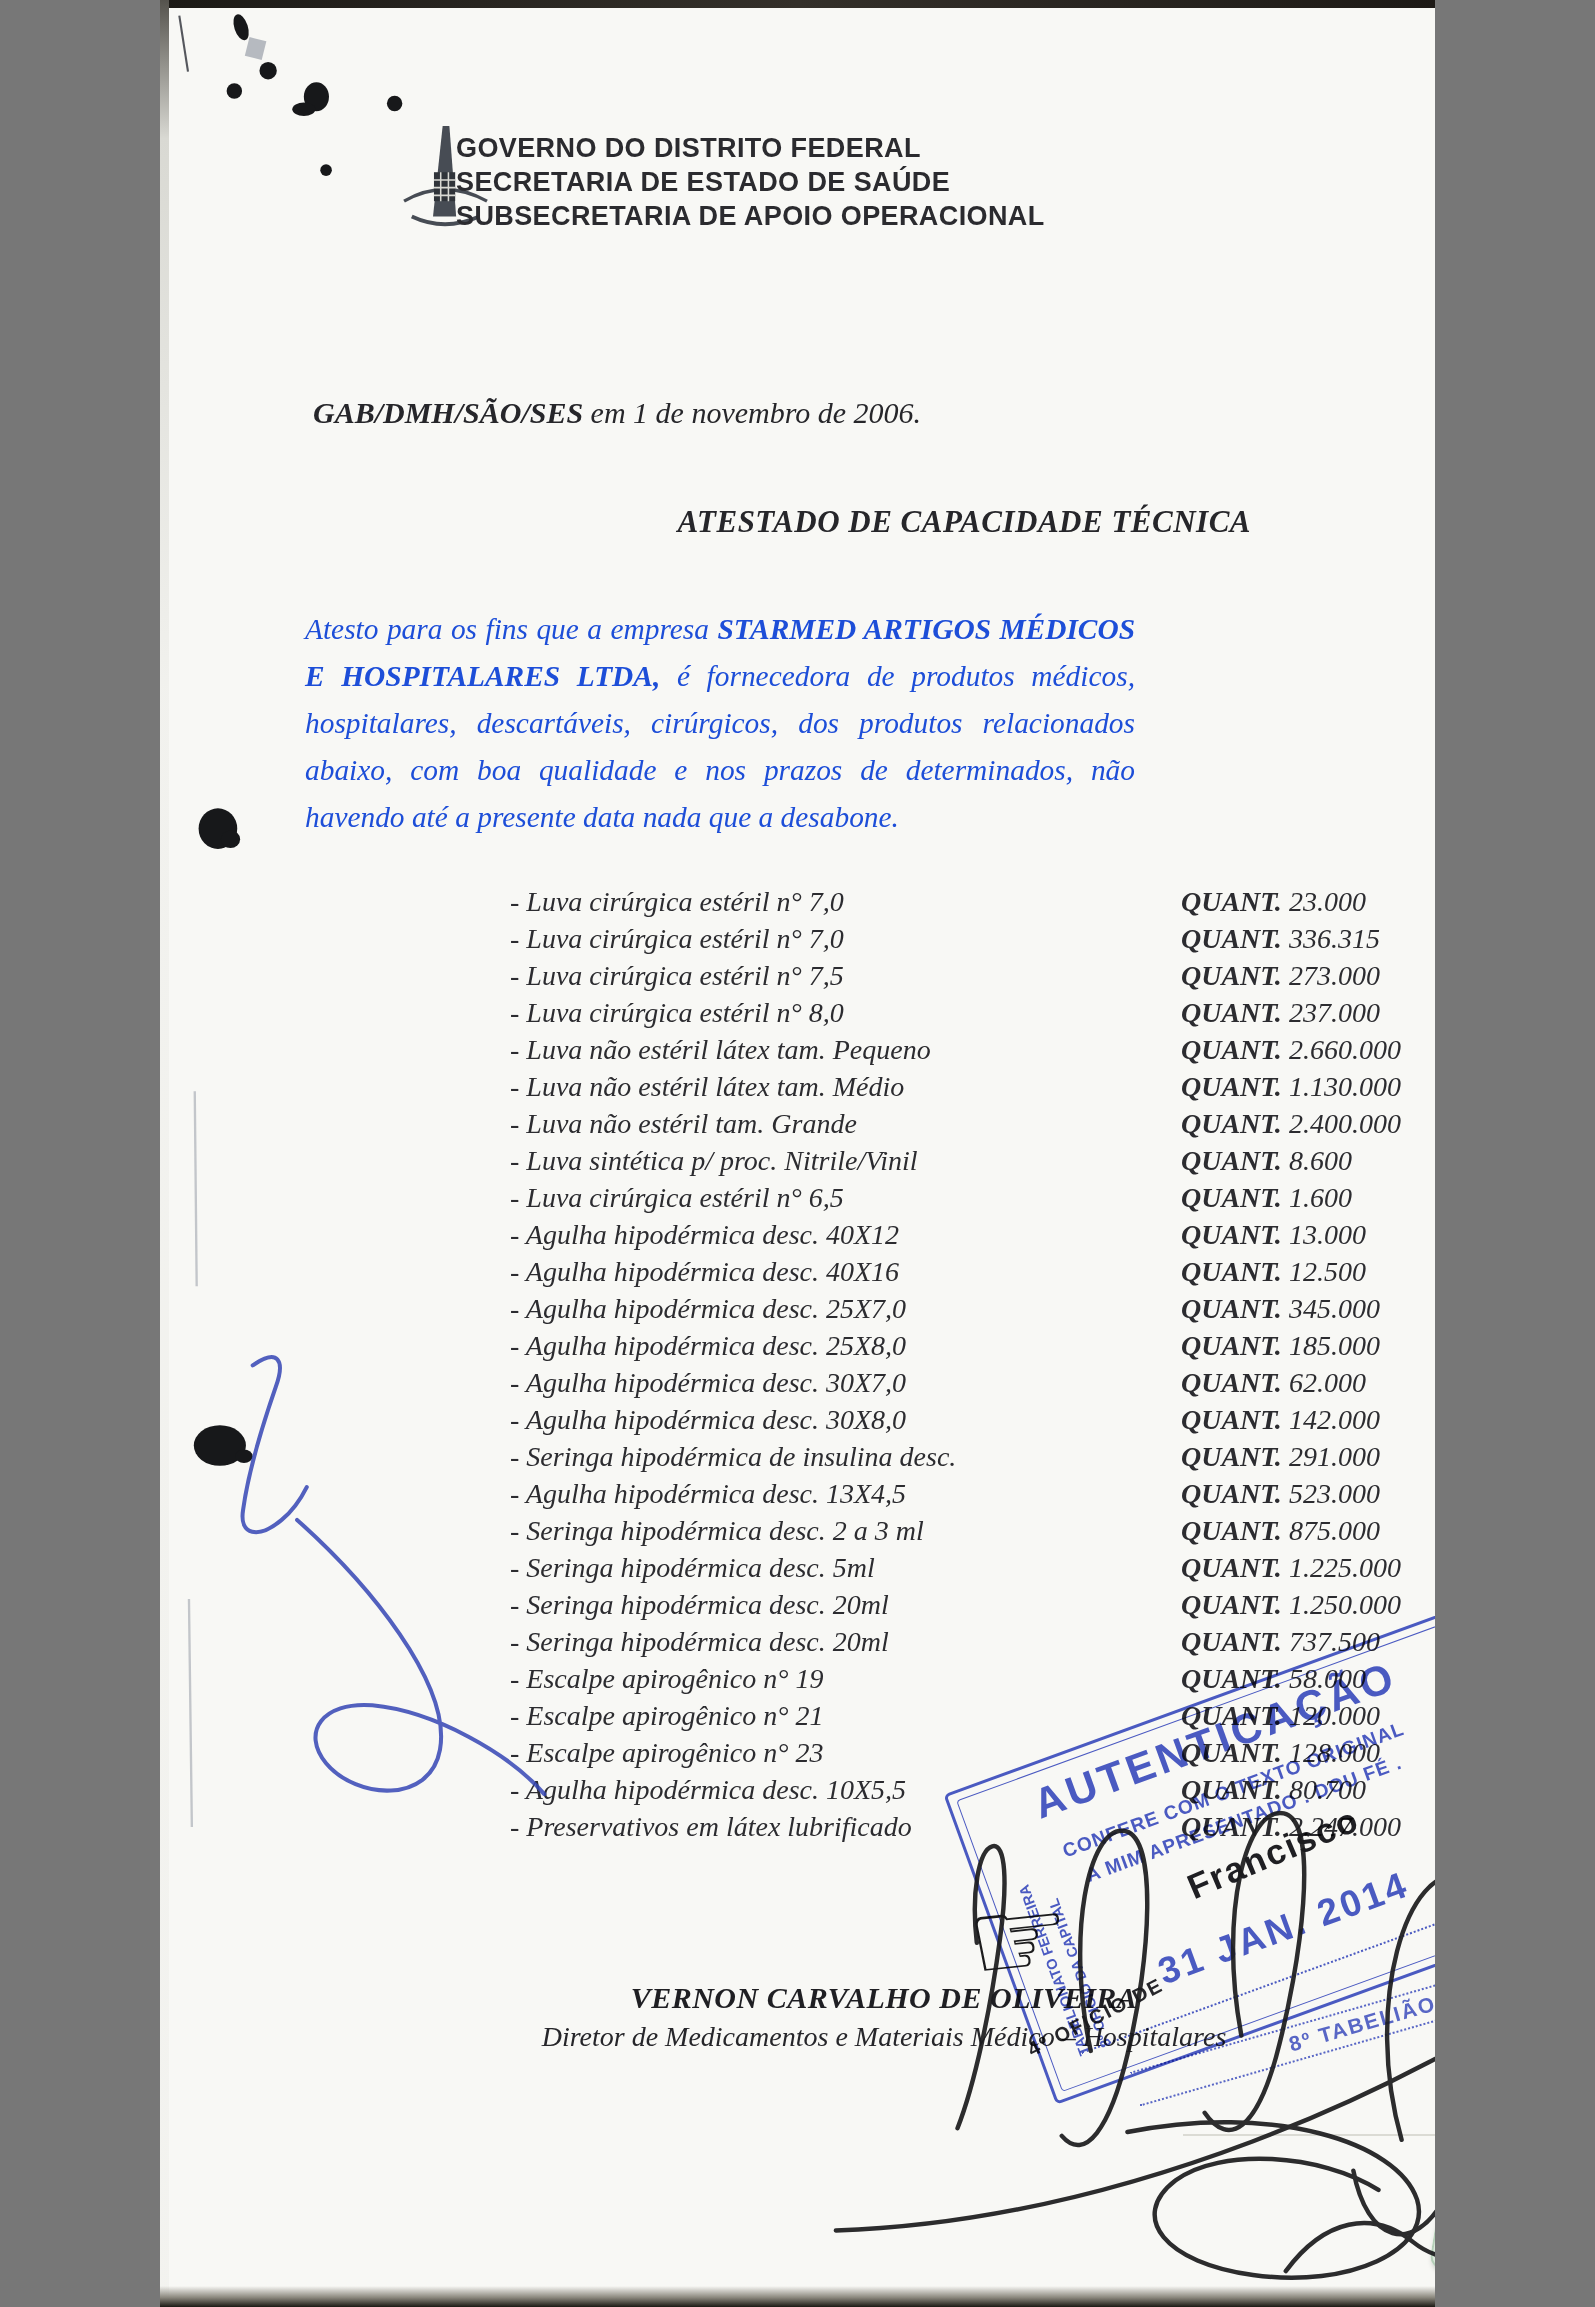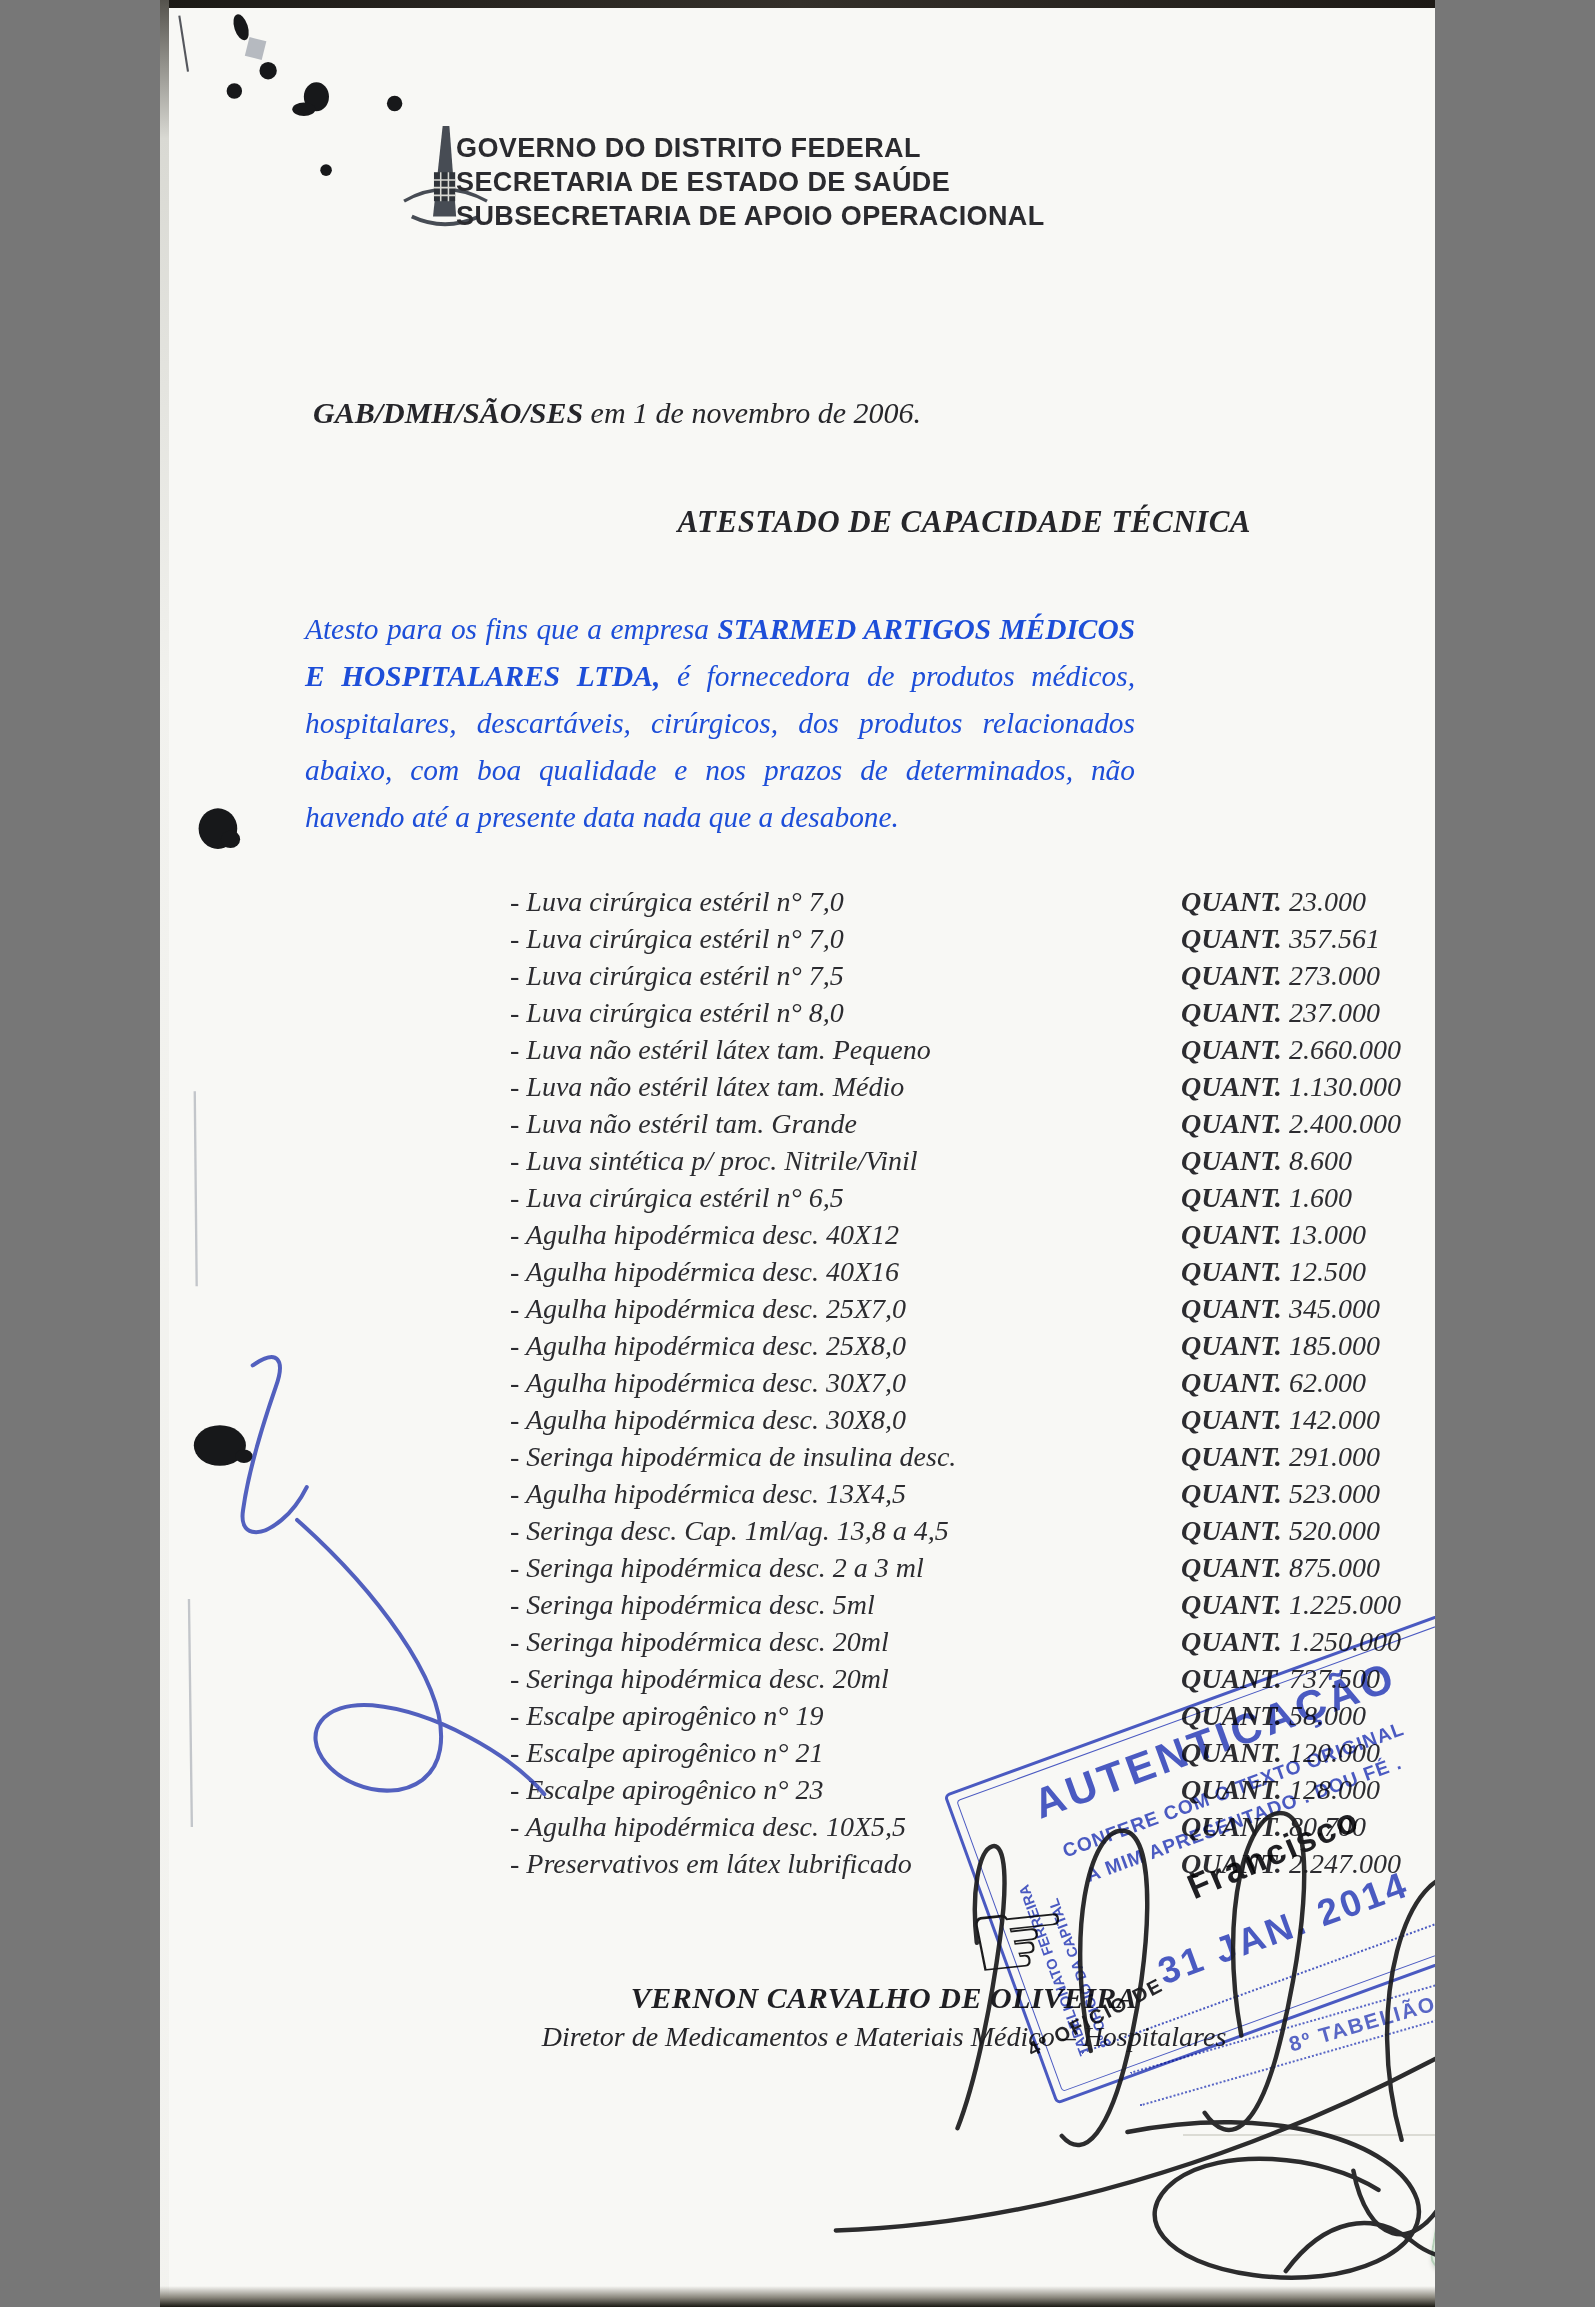--- a/index.html
+++ b/index.html
@@ -175,21 +175,21 @@
   </div>
 
   <div class="abs items">
     <div class="row">
       <span class="iname">- Luva cirúrgica estéril n° 7,0</span>
       <span class="iq"><span class="ql">QUANT.</span> <span class="qv">23.000</span></span>
     </div>
 
     <div class="row">
       <span class="iname">- Luva cirúrgica estéril n° 7,0</span>
-      <span class="iq"><span class="ql">QUANT.</span> <span class="qv">357.561</span></span>
+      <span class="iq"><span class="ql">QUANT.</span> <span class="qv">336.315</span></span>
     </div>
 
     <div class="row">
       <span class="iname">- Luva cirúrgica estéril n° 7,5</span>
       <span class="iq"><span class="ql">QUANT.</span> <span class="qv">273.000</span></span>
     </div>
 
     <div class="row">
       <span class="iname">- Luva cirúrgica estéril n° 8,0</span>
       <span class="iq"><span class="ql">QUANT.</span> <span class="qv">237.000</span></span>
@@ -253,24 +253,20 @@
     <div class="row">
       <span class="iname">- Seringa hipodérmica de insulina desc.</span>
       <span class="iq"><span class="ql">QUANT.</span> <span class="qv">291.000</span></span>
     </div>
 
     <div class="row">
       <span class="iname">- Agulha hipodérmica desc. 13X4,5</span>
       <span class="iq"><span class="ql">QUANT.</span> <span class="qv">523.000</span></span>
     </div>
 
-    <div class="row">
-      <span class="iname">- Seringa desc. Cap. 1ml/ag. 13,8 a 4,5</span>
-      <span class="iq"><span class="ql">QUANT.</span> <span class="qv">520.000</span></span>
-    </div>
 
     <div class="row">
       <span class="iname">- Seringa hipodérmica desc. 2 a 3 ml</span>
       <span class="iq"><span class="ql">QUANT.</span> <span class="qv">875.000</span></span>
     </div>
 
     <div class="row">
       <span class="iname">- Seringa hipodérmica desc.  5ml</span>
       <span class="iq"><span class="ql">QUANT.</span> <span class="qv">1.225.000</span></span>
     </div>

